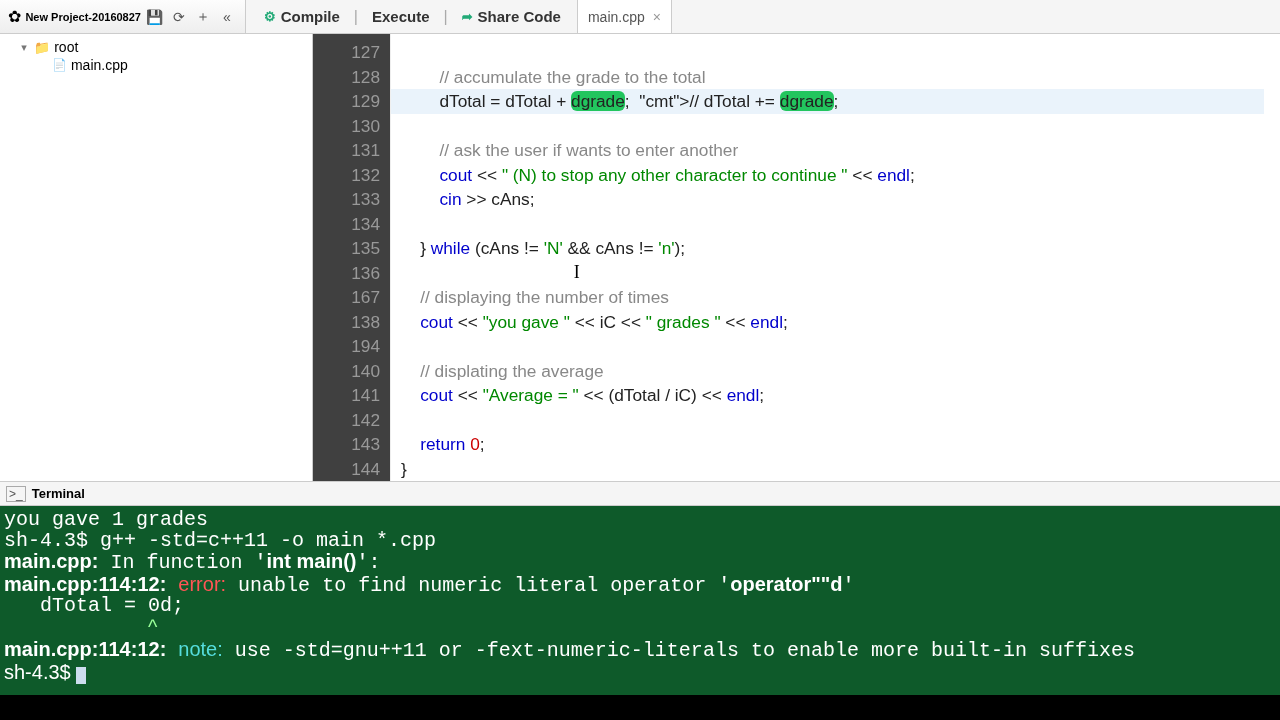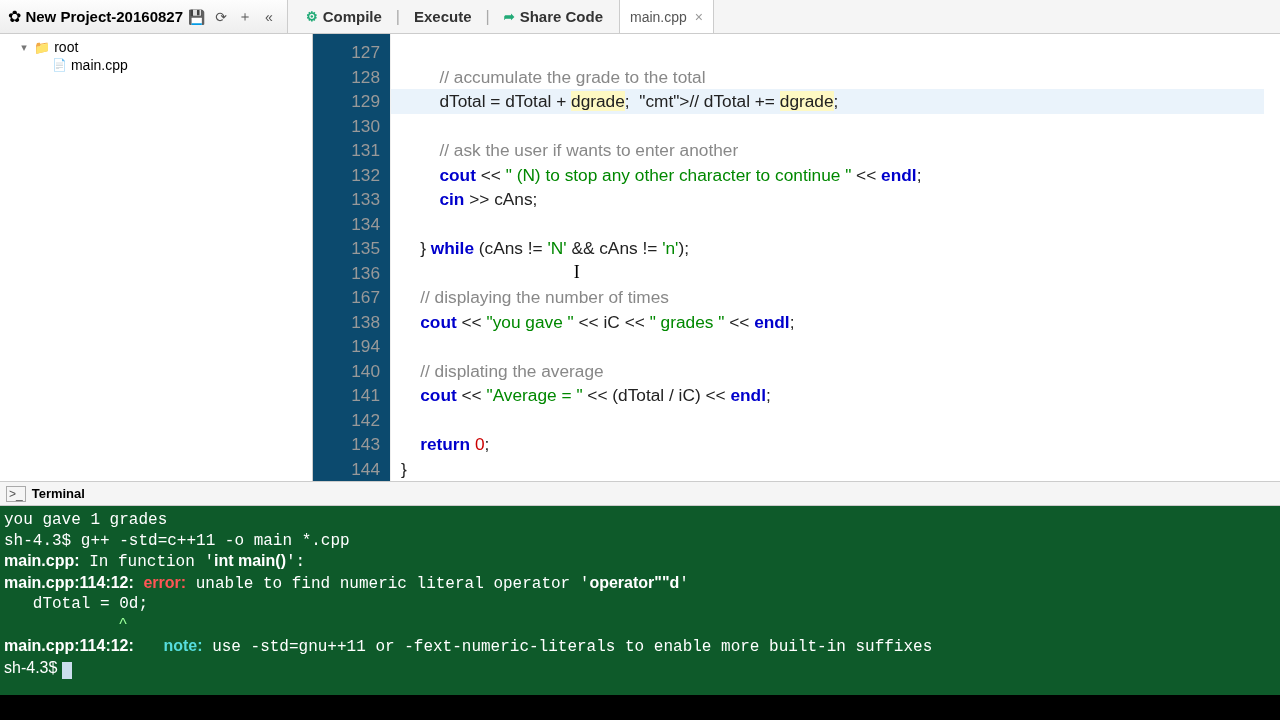--- a/index.html
+++ b/index.html
@@ -1,53 +1,53 @@
 <!DOCTYPE html>
 <html><head>
 <meta charset="utf-8">
 <style>
 * { margin:0; padding:0; box-sizing:border-box; font-family:Arial,sans-serif; }
 body { width:1280px; height:720px; display:flex; flex-direction:column; background:#fff; overflow:hidden; }
 .topbar { height:34px; display:flex; align-items:center; border-bottom:1px solid #ccc; background:#f5f5f5; }
 .project { display:flex; align-items:center; gap:4px; padding:0 8px; height:100%; border-right:1px solid #ccc; background:linear-gradient(#fdfdfd,#eee); }
 .gear { font-size:16px; }
-.project-title { font-size:15px; font-weight:bold; }
+.project-title { font-size:11px; font-weight:bold; }
 .tb-ico { width:20px; text-align:center; color:#555; cursor:pointer; font-size:14px; }
 .actions { display:flex; align-items:center; height:100%; margin-left:6px; }
 .act { display:flex; align-items:center; gap:5px; padding:0 12px; height:100%; font-size:15px; font-weight:bold; cursor:pointer; color:#333; }
 .act .ico { font-size:13px; color:#2a7; }
 .sep { color:#aaa; padding:0 2px; }
 .tab { display:flex; align-items:center; padding:0 10px; height:100%; border-left:1px solid #ccc; border-right:1px solid #ccc; background:#fff; font-size:14px; color:#555; gap:8px; }
 .tab .x { color:#999; cursor:pointer; }
 .mid { flex:0 0 440px; display:flex; border-bottom:1px solid #ccc; }
 .tree { width:313px; border-right:1px solid #ccc; padding:4px 0; font-size:14px; }
 .tn { display:flex; align-items:center; gap:4px; padding:1px 4px; cursor:pointer; }
 .tn .exp { width:12px; text-align:center; color:#777; font-size:11px; }
 .tn.d1 { padding-left:18px; }
 .tn.d2 { padding-left:36px; }
 .folder { color:#d9a422; font-size:13px; }
 .file { color:#888; font-size:12px; }
 .editor { flex:1; display:flex; font-family:'Courier New',monospace; font-size:17.3px; line-height:24.5px; overflow:hidden; }
-.gutter { width:78px; text-align:right; color:#999; padding:6px 10px 0 0; border-right:1px solid #eee; background:#0c4a6e; }
+.gutter { width:78px; text-align:right; color:#999; padding:6px 10px 0 0; border-right:1px solid #eee; background:#404040; }
 .gl { height:24.5px; }
 .code { flex:1; padding:6px 16px 0 10px; white-space:pre; color:#222; }
 .cl { height:24.5px; }
 .hl-line { background:#eaf3fb; margin-left:-10px; padding-left:10px; }
-.hl-word { background:#fef9c3; border-radius:0; }
-.kw { color:#0000cc; font-weight:bold; }
+.hl-word { background:#22c55e; border-radius:6px; }
+.kw { color:#0000cc; font-weight:normal; }
 .str { color:#008800; }
 .chr { color:#008800; }
 .cmt { color:#888; }
 .num { color:#cc0000; }
 .text-cursor::after { content:'I'; font-family:serif; font-size:18px; color:#000; position:relative; top:-1px; }
 .termbar { height:24px; display:flex; align-items:center; background:#f5f5f5; border-bottom:1px solid #ccc; padding:0 6px; gap:6px; font-size:13px; }
 .termbar .ico { font-size:12px; color:#555; border:1px solid #aaa; padding:0 2px; }
-.terminal { flex:1; background:#0e5a2a; color:#fff; font-family:'Courier New',monospace; font-size:16px; line-height:20.5px; padding:4px 4px; white-space:pre; overflow:hidden; }
-.t-err { color:#ff5555; font-weight:bold; }
-.t-note { color:#55dddd; font-weight:bold;margin-left:20px; }
+.terminal { flex:1; background:#0e5a2a; color:#fff; font-family:'Courier New',monospace; font-size:20px; line-height:20.5px; padding:4px 4px; white-space:pre; overflow:hidden; }
+.t-err { color:#ff5555; font-weight:normal; }
+.t-note { color:#55dddd; font-weight:normal; }
 .t-hl { color:#fff; font-weight:bold;margin-top:12px; }
 .t-prompt { color:#fff; }
 .t-cursor { display:inline-block; width:10px; height:17px; background:#cde; vertical-align:bottom; }
 .bottom { height:25px; background:#000; }
 </style>
 </head>
 <body>
 
 <div class="topbar">
   <div class="project">

